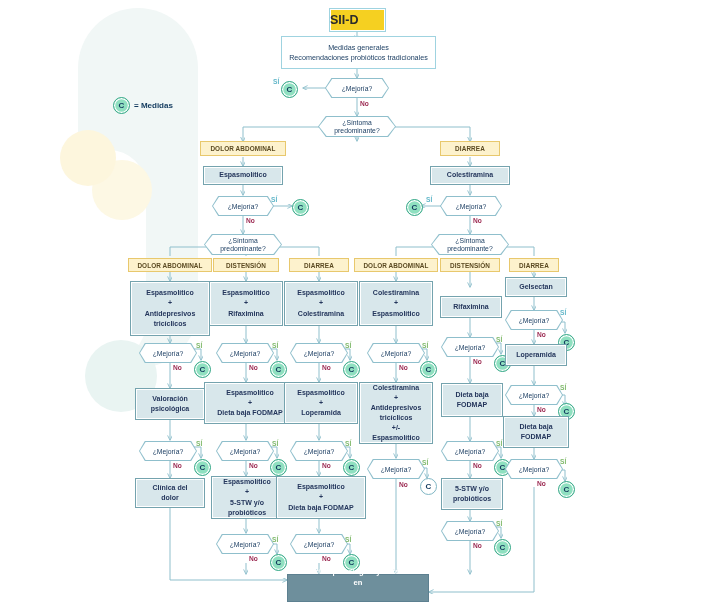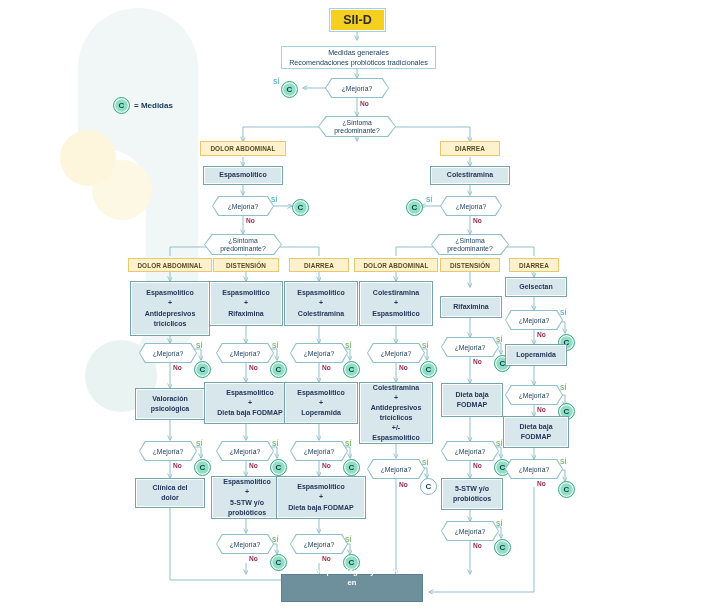--- a/index.html
+++ b/index.html
@@ -21,21 +21,21 @@
   
   #wires{position:absolute;left:0;top:0;width:705px;height:612px;}
 
   
   .node{position:absolute;box-sizing:border-box;text-align:center;}
 
   
   .n-title{
     background:#f5d021;border:1.4px solid #9fd3e0;
     color:#2b2b2b;font-weight:bold;font-size:12.5px;
-    display:flex;align-items:center;justify-content:center;
+    display:flex;align-items:center;
     box-shadow:0 0 0 1px #fff inset;
   }
   
   .n-plain{
     background:#ffffff;border:1px solid #9fd3e0;color:#1d3f63;
     font-size:7.2px;line-height:1.35;
     display:flex;flex-direction:column;align-items:center;justify-content:center;
   }
   
   .n-sym{
@@ -241,21 +241,21 @@
       <path d="M396,570 L396,574"></path>
       <path d="M434,592 L429,592"></path>
       <path d="M470,570 L470,574"></path>
     </g>
   </svg>
 
   <div class="node n-title" style="left:329px;top:8px;width:57px;height:24px;">
     <span>SII-D</span>
   </div>
 
-  <div class="node n-plain" style="left:281px;top:46px;width:155px;height:23px;">
+  <div class="node n-plain" style="left:281px;top:36px;width:155px;height:33px;">
     <span>Medidas generales</span>
     <span>Recomendaciones probióticos tradicionales</span>
   </div>
 
   <div class="hexwrap" style="left:325px;top:78px;width:64px;height:20px;">
     <div class="hexbg"></div>
       <div class="hexfg">
         <span>¿Mejoría?</span>
       </div>
   </div>
@@ -577,18 +577,18 @@
   <div class="hexwrap" style="left:505px;top:459px;width:58px;height:20px;">
     <div class="hexbg"></div>
       <div class="hexfg">
         <span>¿Mejoría?</span>
       </div>
   </div>
   <div class="lbl lbl-si" style="left:560px;top:458px;">SÍ</div>
   <div class="lbl lbl-no" style="left:537px;top:480px;">No</div>
   <div class="ctrl" style="left:558px;top:481px;">C</div>
 
-  <div class="node n-final" style="left:281px;top:574px;width:142px;height:28px;gap:12px;">
+  <div class="node n-final" style="left:287px;top:574px;width:142px;height:28px;gap:12px;">
     <span>Valoración psicológica y tratamiento en</span>
     <span>centros tradicionales</span>
   </div>
 
 </div>
 
 </body></html>

